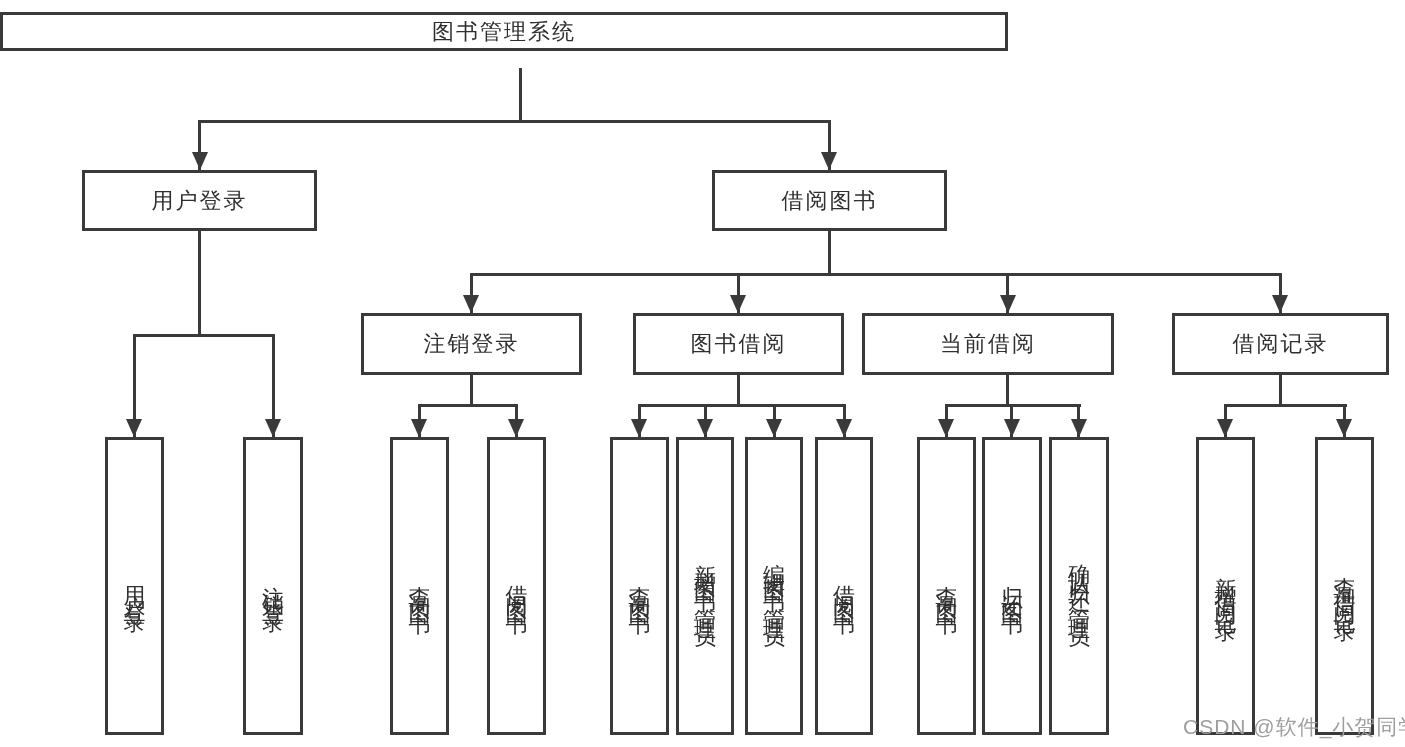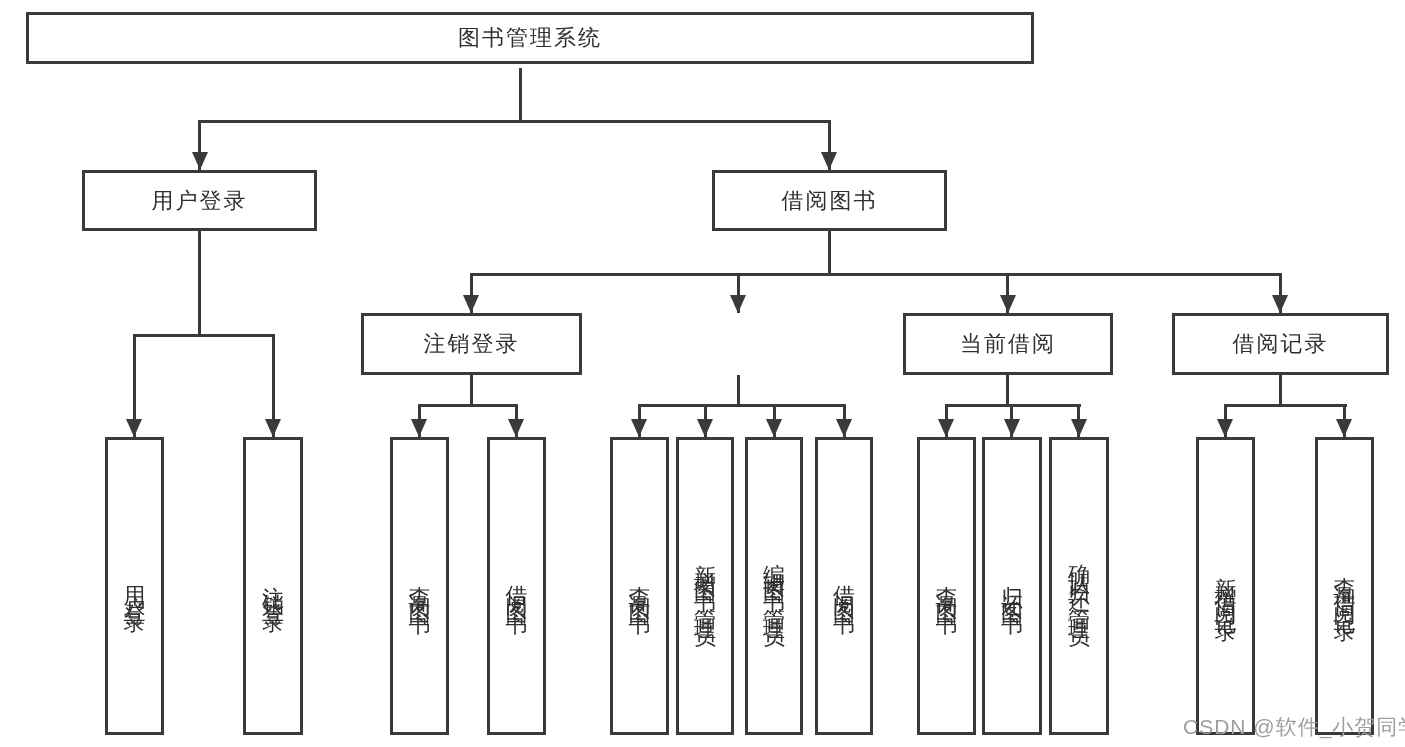--- a/index.html
+++ b/index.html
@@ -28,21 +28,21 @@
          border-top:18px solid var(--line,#3a3a3a); }
 
   .wm { position:absolute; left:1183px; top:713px; font-size:21px; letter-spacing:1px;
         color:var(--watermark_color,#9e9e9e); white-space:nowrap; z-index:5; }
 </style>
 </head>
 <body>
 
 <div class="canvas">
 
-  <div class="box" style="left:26px;top:12px;width:1008px;height:52px">图书管理系统</div>
+  <div class="box" style="left:0;top:12px;width:1008px;height:39px">图书管理系统</div>
 
   <div class="ln v" style="left:519px;top:68px;height:55px"></div>
   <div class="ln h" style="left:198px;top:120px;width:633px"></div>
   <div class="ln v" style="left:198px;top:120px;height:50px"></div>
   <div class="arr" style="left:192px;top:152px"></div>
   <div class="ln v" style="left:828px;top:120px;height:50px"></div>
   <div class="arr" style="left:821px;top:152px"></div>
 
   <div class="box" style="left:82px;top:170px;width:235px;height:61px">用户登录</div>
   <div class="box" style="left:712px;top:170px;width:235px;height:61px">借阅图书</div>
@@ -59,21 +59,22 @@
   <div class="ln v" style="left:470px;top:273px;height:40px"></div>
   <div class="arr" style="left:463px;top:295px"></div>
   <div class="ln v" style="left:737px;top:273px;height:40px"></div>
   <div class="arr" style="left:730px;top:295px"></div>
   <div class="ln v" style="left:1006px;top:273px;height:40px"></div>
   <div class="arr" style="left:1000px;top:295px"></div>
   <div class="ln v" style="left:1279px;top:273px;height:40px"></div>
   <div class="arr" style="left:1272px;top:295px"></div>
 
   <div class="box" style="left:361px;top:313px;width:221px;height:62px">注销登录</div>
-  <div class="box" style="left:903px;top:313px;width:210px;height:62px">当前借阅</div>
+  <div class="box" style="left:633px;top:313px;width:211px;height:62px">图书借阅</div>
+  <div class="box" style="left:862px;top:313px;width:252px;height:62px">当前借阅</div>
   <div class="box" style="left:1172px;top:313px;width:217px;height:62px">借阅记录</div>
 
   <div class="ln v" style="left:470px;top:375px;height:32px"></div>
   <div class="ln h" style="left:418px;top:404px;width:100px"></div>
   <div class="ln v" style="left:418px;top:404px;height:33px"></div>
   <div class="arr" style="left:411px;top:419px"></div>
   <div class="ln v" style="left:515px;top:404px;height:33px"></div>
   <div class="arr" style="left:508px;top:419px"></div>
 
   <div class="ln v" style="left:737px;top:375px;height:32px"></div>

